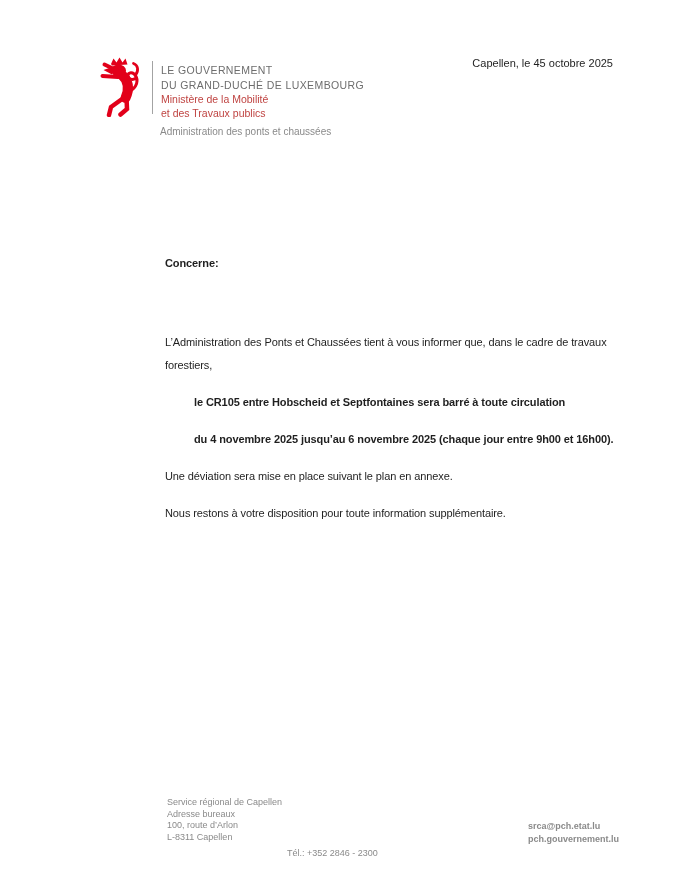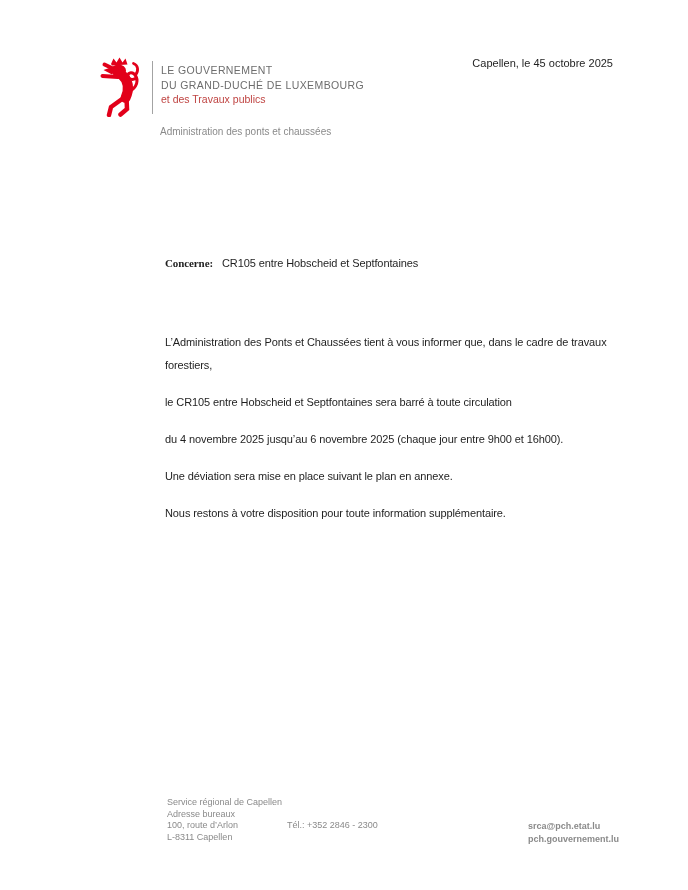--- a/index.html
+++ b/index.html
@@ -24,33 +24,33 @@
   .date-line { position:absolute; left:165px; top:57px; width:448px; text-align:right; font-size:11px; color:#1f1f1f; }
 
   
   .doc-title { position:absolute; left:165px; top:199px; width:448px; text-align:center;
                font-size:12.5px; font-weight:bold; letter-spacing:0.3px; }
   .doc-title span { text-decoration:underline; text-underline-offset:2px; }
 
   
   .meta { position:absolute; left:165px; top:252px; width:462px; font-size:11px; line-height:23px; letter-spacing:-0.1px; }
   .meta-row { display:flex; }
-  .meta-label { font-weight:bold; width:57px; flex:none;font-family:Liberation Serif, serif; }
+  .meta-label { font-weight:bold; width:57px; flex:none; }
   .meta-value { white-space:nowrap; }
 
   
   .body-text { position:absolute; left:165px; top:331px; width:462px; font-size:11px;
                line-height:23px; letter-spacing:-0.1px; }
   .body-text p { margin:0 0 14px 0; }
-  .body-text p.bold { font-weight:normal; }
+  .body-text p.bold { font-weight:bold;margin-left:29px; }
 
   
   .footer-col { position:absolute; font-size:9px; color:#8a8a8a; line-height:11.5px; }
   .footer-address { left:167px; top:797px; }
-  .footer-phone   { left:287px; top:820px;text-align:center; }
+  .footer-phone   { left:287px; top:848px;text-align:center; }
   .footer-contact { left:528px; top:820px; line-height:12.5px;font-weight:bold; }
 </style>
 </head>
 <body>
 
 <div class="page">
 
   <svg class="lion-logo" viewBox="0 0 42 60" aria-hidden="true">
     <g fill="#e2001a">
       <path d="M12 7 L14.5 1.5 L17.5 5.5 L20.5 0.5 L23.5 5.5 L26.5 1.5 L28.5 7.5 L13 8.5 Z"></path>
@@ -66,32 +66,32 @@
       <path d="M27 36 C36 33 40 26 37 19.5 C34.5 14 28.5 15 29 19 C29.5 23 35 23.5 37.5 20.5" stroke-width="3"></path>
       <path d="M36.5 18 C40 13.5 39 8 34.5 6.5" stroke-width="2.8"></path>
     </g>
   </svg>
 
   <div class="header-sep"></div>
 
   <div class="header-text">
     <div class="gov-line">LE GOUVERNEMENT</div>
     <div class="gov-line">DU GRAND-DUCHÉ DE LUXEMBOURG</div>
+    <div class="ministry-line">Ministère de la Mobilité</div>
     <div class="ministry-line">et des Travaux publics</div>
   </div>
 
   <div class="administration">Administration des ponts et chaussées</div>
 
   <div class="date-line">Capellen, le 45 octobre 2025</div>
 
 
   <div class="meta">
     <div class="meta-row">
       <span class="meta-label">Concerne:</span>
-      <span class="meta-value">CR105 entre Hobscheid et Septfontaines</span>
     </div>
   </div>
 
   <div class="body-text">
     <p>L’Administration des Ponts et Chaussées tient à vous informer que, dans le cadre de travaux forestiers,</p>
     <p class="bold">le CR105 entre Hobscheid et Septfontaines sera barré à toute circulation</p>
     <p class="bold">du 4 novembre 2025 jusqu’au 6 novembre 2025 (chaque jour entre 9h00 et 16h00).</p>
     <p>Une déviation sera mise en place suivant le plan en annexe.</p>
     <p>Nous restons à votre disposition pour toute information supplémentaire.</p>
   </div>

